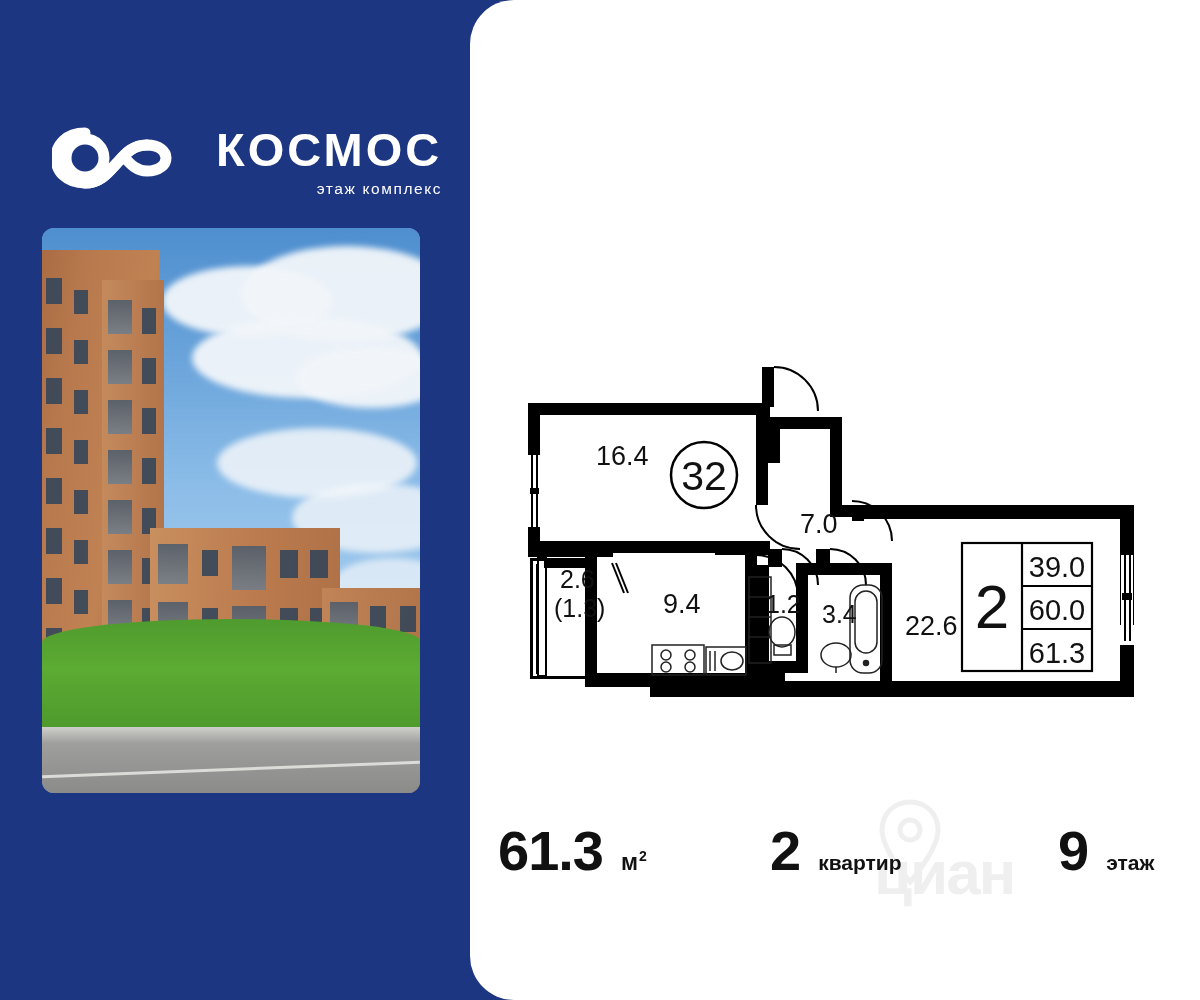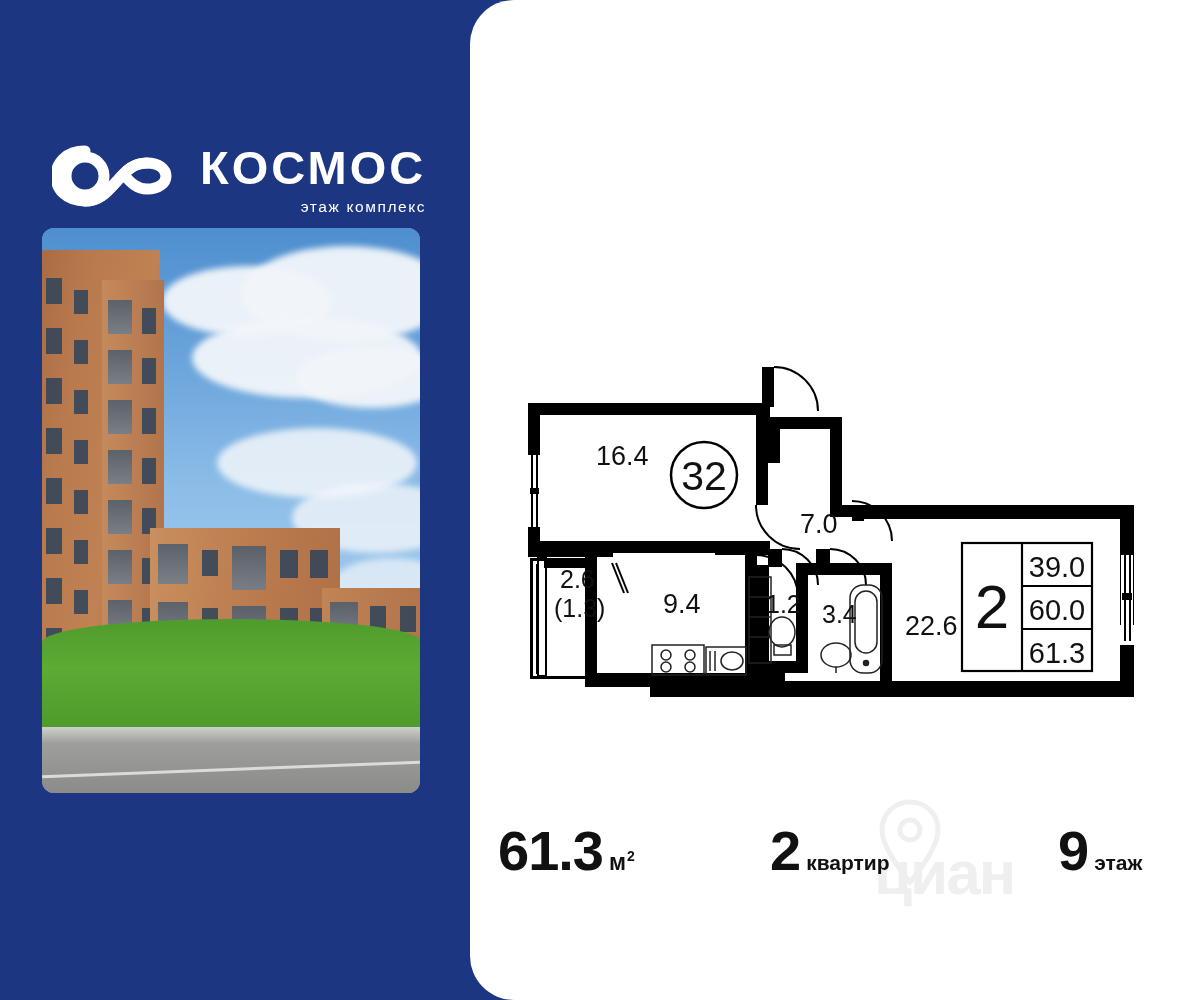--- a/index.html
+++ b/index.html
@@ -12,22 +12,22 @@
   }
 
   
   #left-panel {
     position:absolute; left:0; top:0; width:470px; height:1000px;
     background:#1d3682;
   }
 
   
   #logo-block {
-    position:absolute; left:52px; top:140px;
-    display:flex; align-items:center; gap:18px;
+    position:absolute; left:52px; top:122px;
+    display:flex; align-items:center; gap:34px;
   }
   #logo-mark { width:130px; height:66px; }
   #logo-text-block { padding-top:4px; }
   #brand-name {
     color:#ffffff; font-size:47px; font-weight:bold; letter-spacing:3px;
     line-height:1; font-family:"Liberation Sans", sans-serif;
   }
   #brand-sub {
     color:#ffffff; font-size:15.5px; letter-spacing:1.6px;
     text-align:right; margin-top:7px; font-weight:normal;
@@ -119,21 +119,21 @@
     position:absolute; left:30px; top:345px; width:680px; height:370px;
   }
   #floorplan { display:block; }
 
   
   #summary {
     position:absolute; left:0; top:812px; width:730px; height:90px;
   }
   .sum-item { position:absolute; display:flex; align-items:baseline; }
   .sum-num { font-size:56px; font-weight:bold; color:#111; letter-spacing:-1px; }
-  .sum-unit { font-size:23px; font-weight:bold; color:#111; margin-left:6px; }
+  .sum-unit { font-size:23px; font-weight:bold; color:#111; margin-left:18px; }
   .sum-unit.small { font-size:21px; }
   #sum-area { left:28px; top:6px; }
   #sum-area .sup { font-size:14px; vertical-align:super; margin-left:1px; }
   #sum-rooms { left:300px; top:6px; }
   #sum-floor { left:588px; top:6px; }
 
   
   #watermark {
     position:absolute; left:380px; top:790px; width:260px; height:120px;
     opacity:.07; pointer-events:none;

